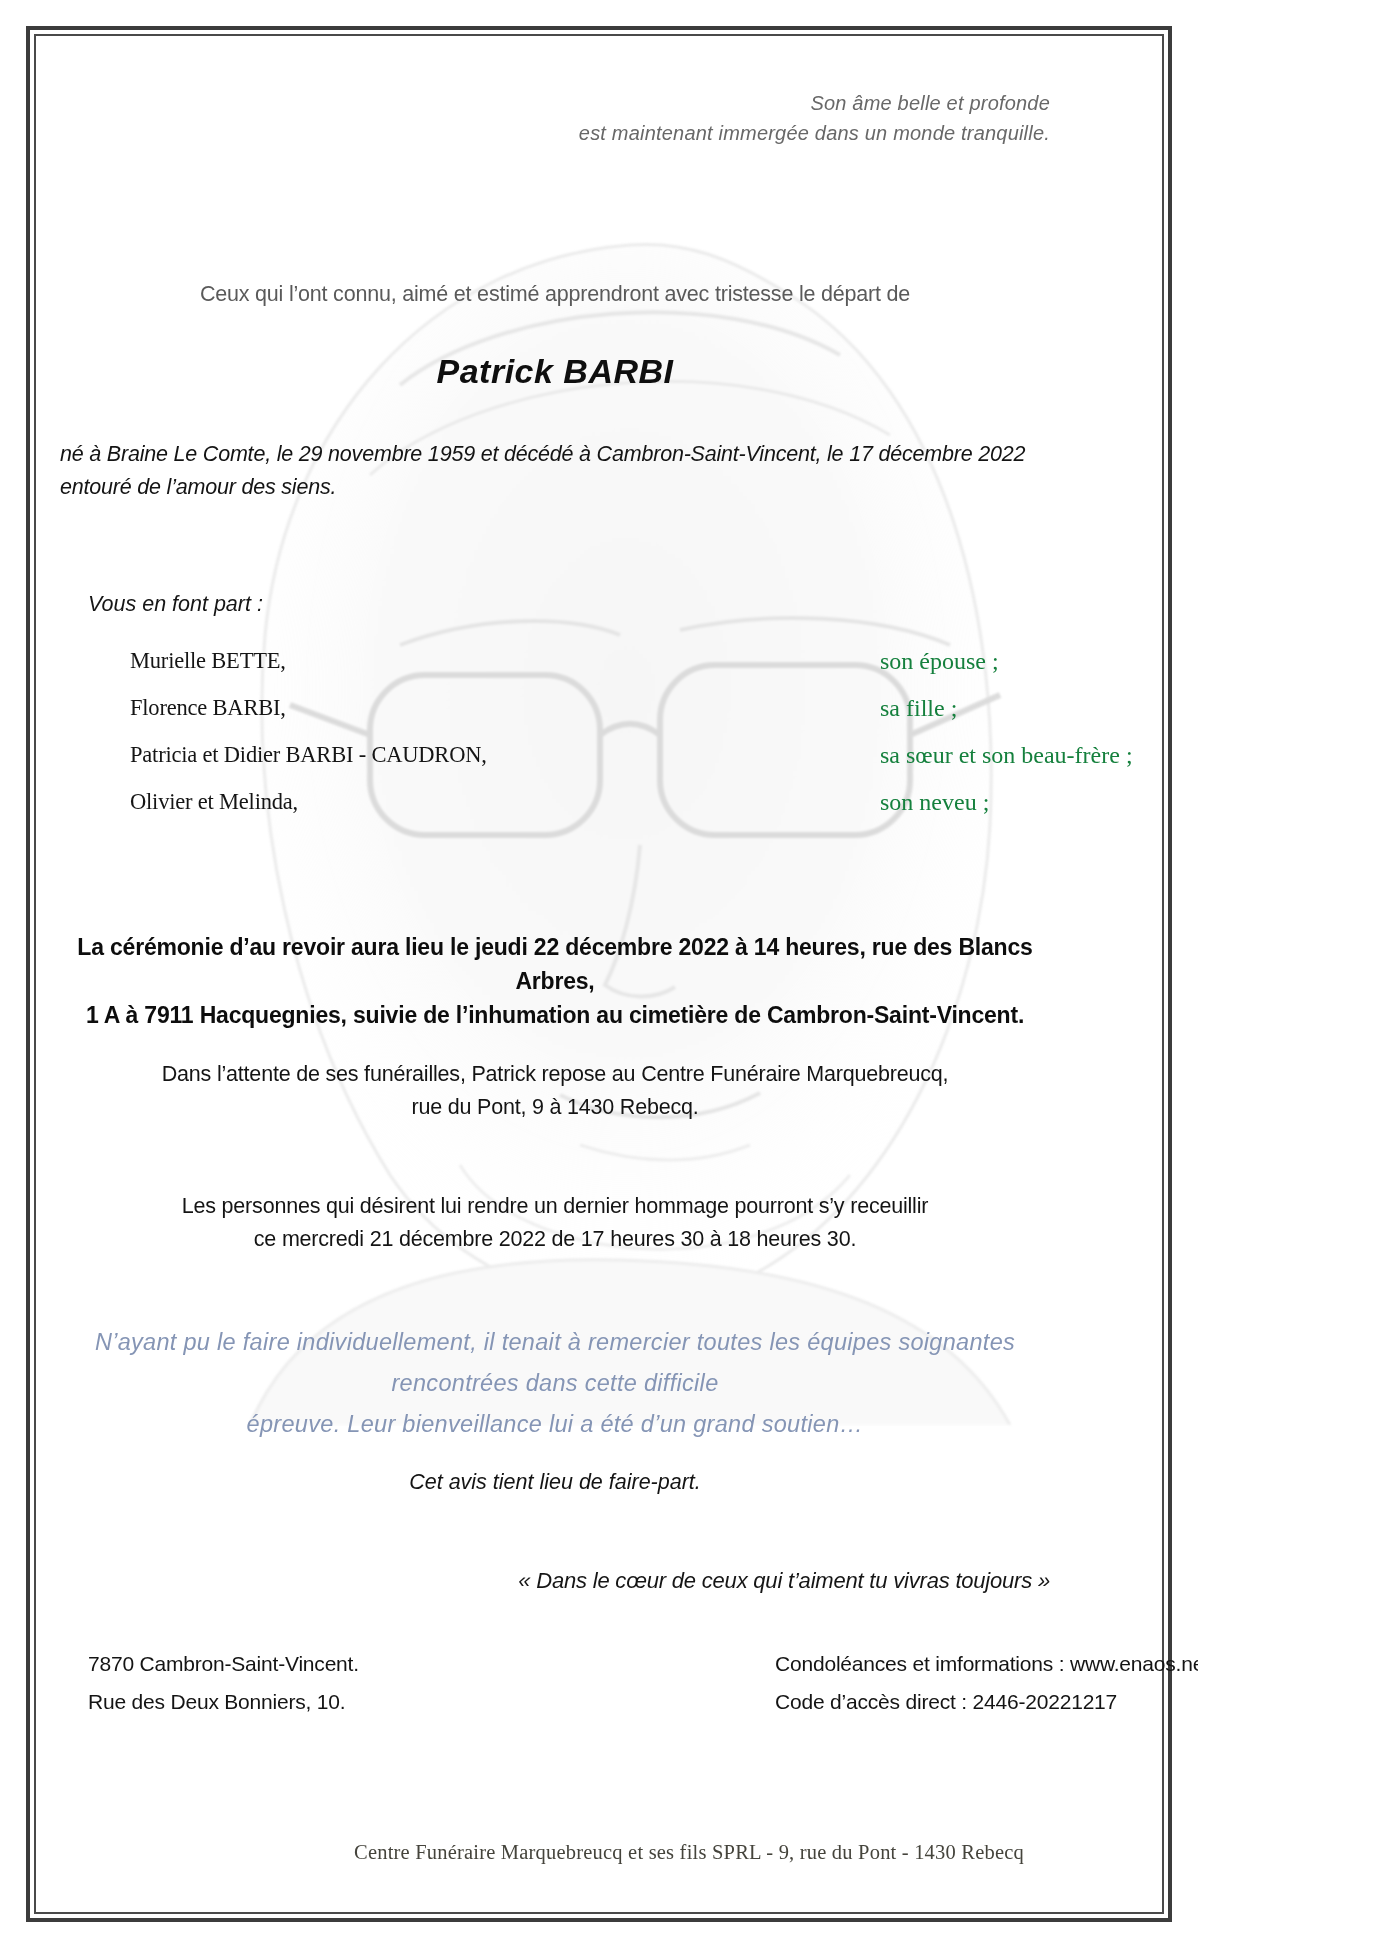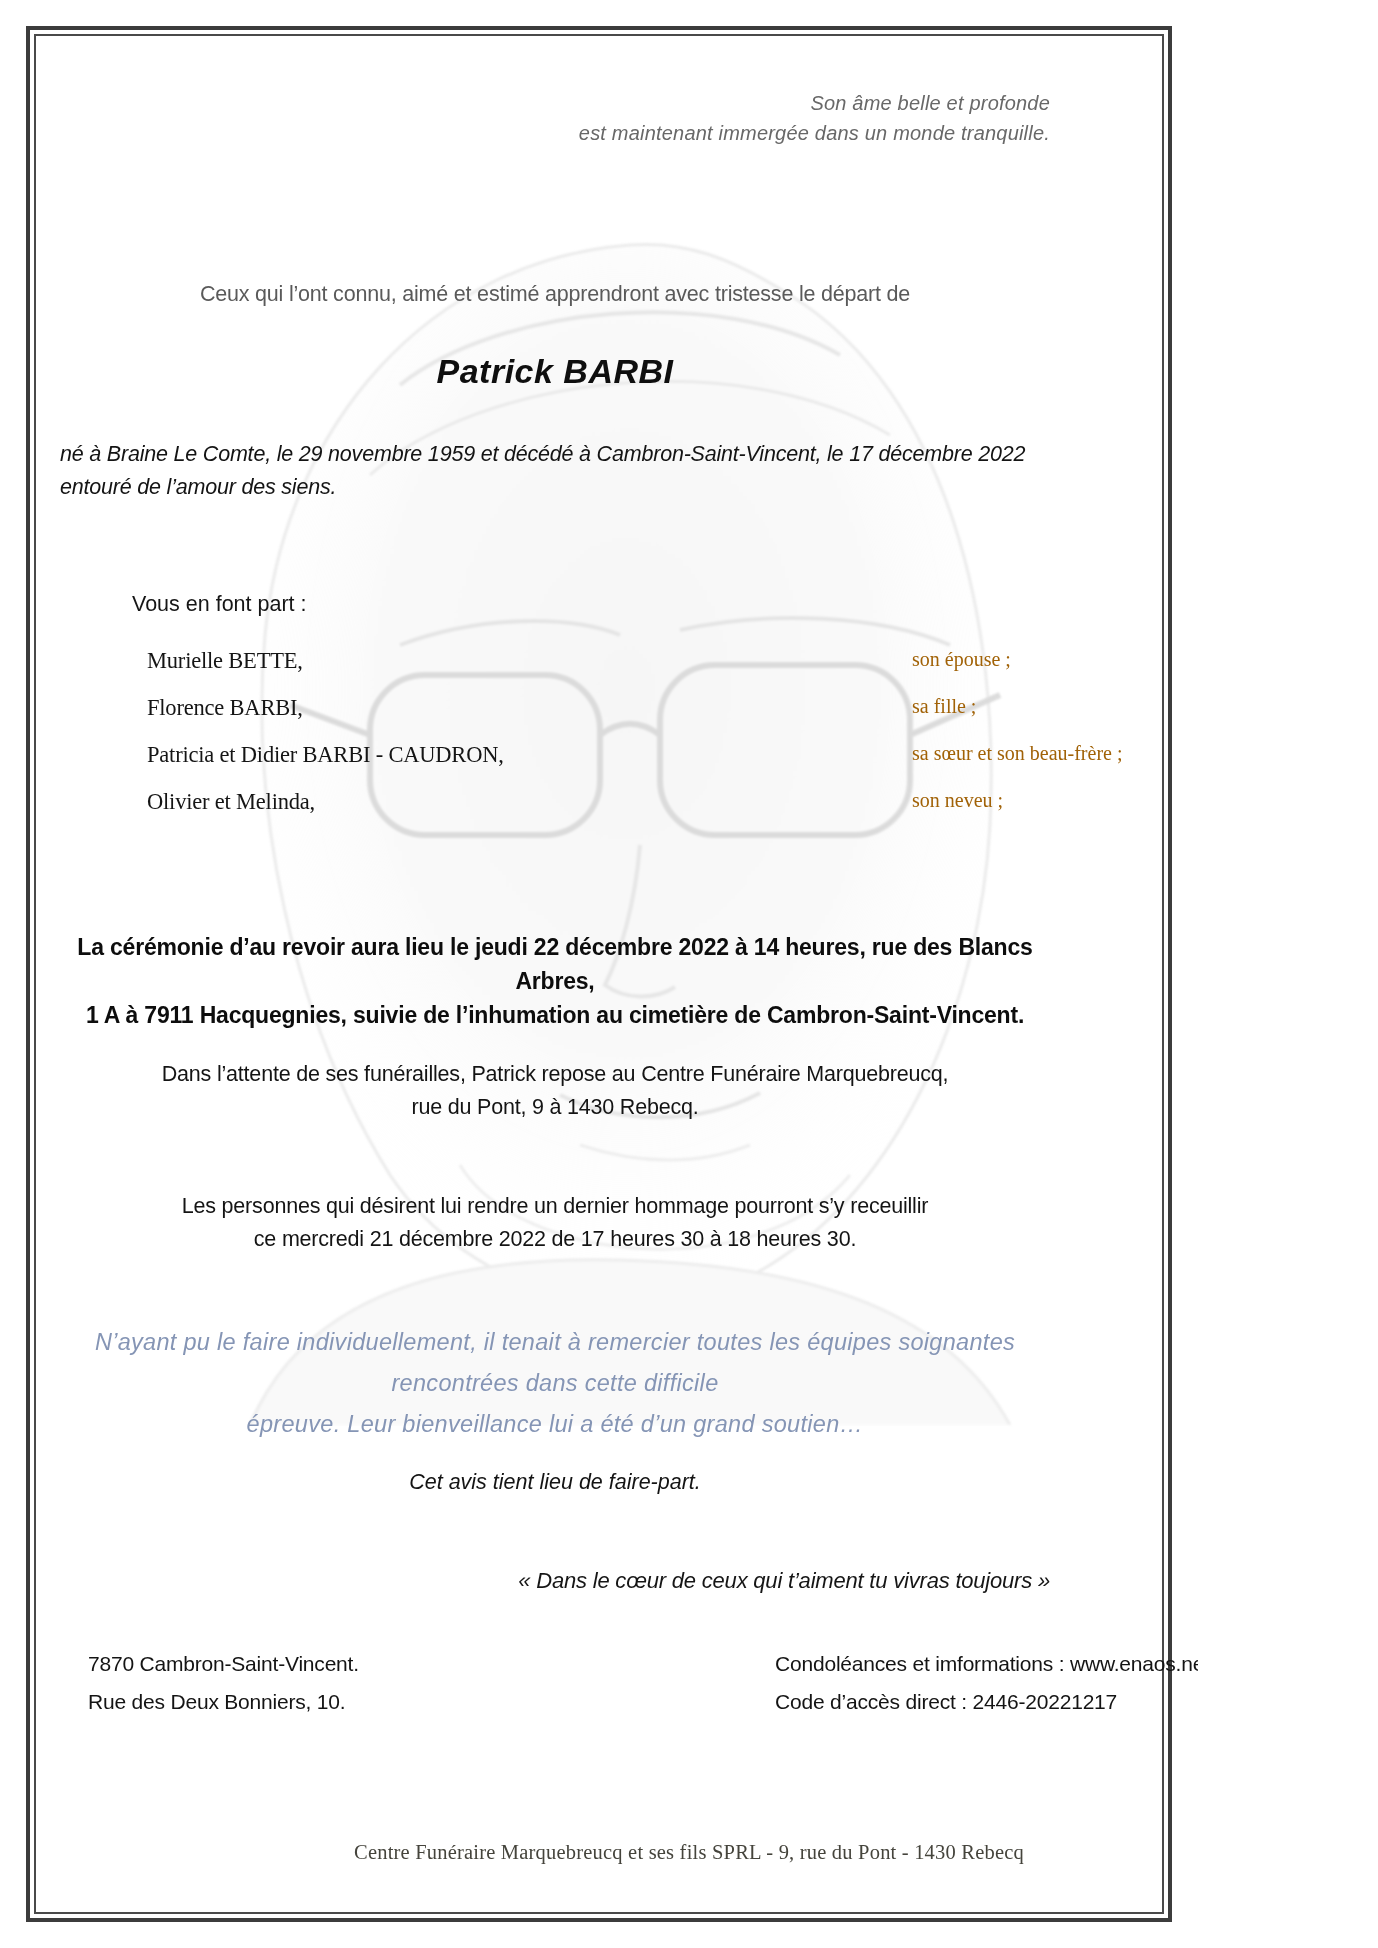--- a/index.html
+++ b/index.html
@@ -46,32 +46,32 @@
     font-size:34px;font-weight:bold;font-style:italic;
     color:#0f0f0f;letter-spacing:0.5px;
   }
   .life{
     top:438px;text-align:left;
     font-style:italic;color:#141414;
     font-size:21.5px;line-height:33px;letter-spacing:-0.2px;
   }
   .announcers-label{
     top:592px;left:28px;width:auto;
-    color:#161616;font-size:21.5px;margin-left:44px;
+    font-style:italic;color:#161616;font-size:21.5px;
   }
   .family-row{position:absolute;width:100%;height:30px;}
   .family-name{
     position:absolute;left:70px;
     font-family:"Liberation Serif",serif;
-    font-size:22.5px;color:#151515;letter-spacing:-0.2px;margin-left:17px;
+    font-size:22.5px;color:#151515;letter-spacing:-0.2px;
   }
   .family-relation{
-    position:absolute;left:852px;white-space:nowrap;
+    position:absolute;left:820px;white-space:nowrap;
     font-family:"Liberation Serif",serif;
-    font-size:20px;color:#a16207;
+    font-size:24px;color:#15803d;
   }
   .fr0{top:648px;} .fr1{top:695px;} .fr2{top:742px;} .fr3{top:789px;}
   .ceremony{
     top:930px;text-align:center;
     font-weight:bold;color:#0d0d0d;
     font-size:23px;line-height:34px;letter-spacing:-0.2px;
   }
   .repose{
     top:1058px;text-align:center;
     color:#141414;font-size:21.5px;line-height:33px;letter-spacing:-0.2px;

